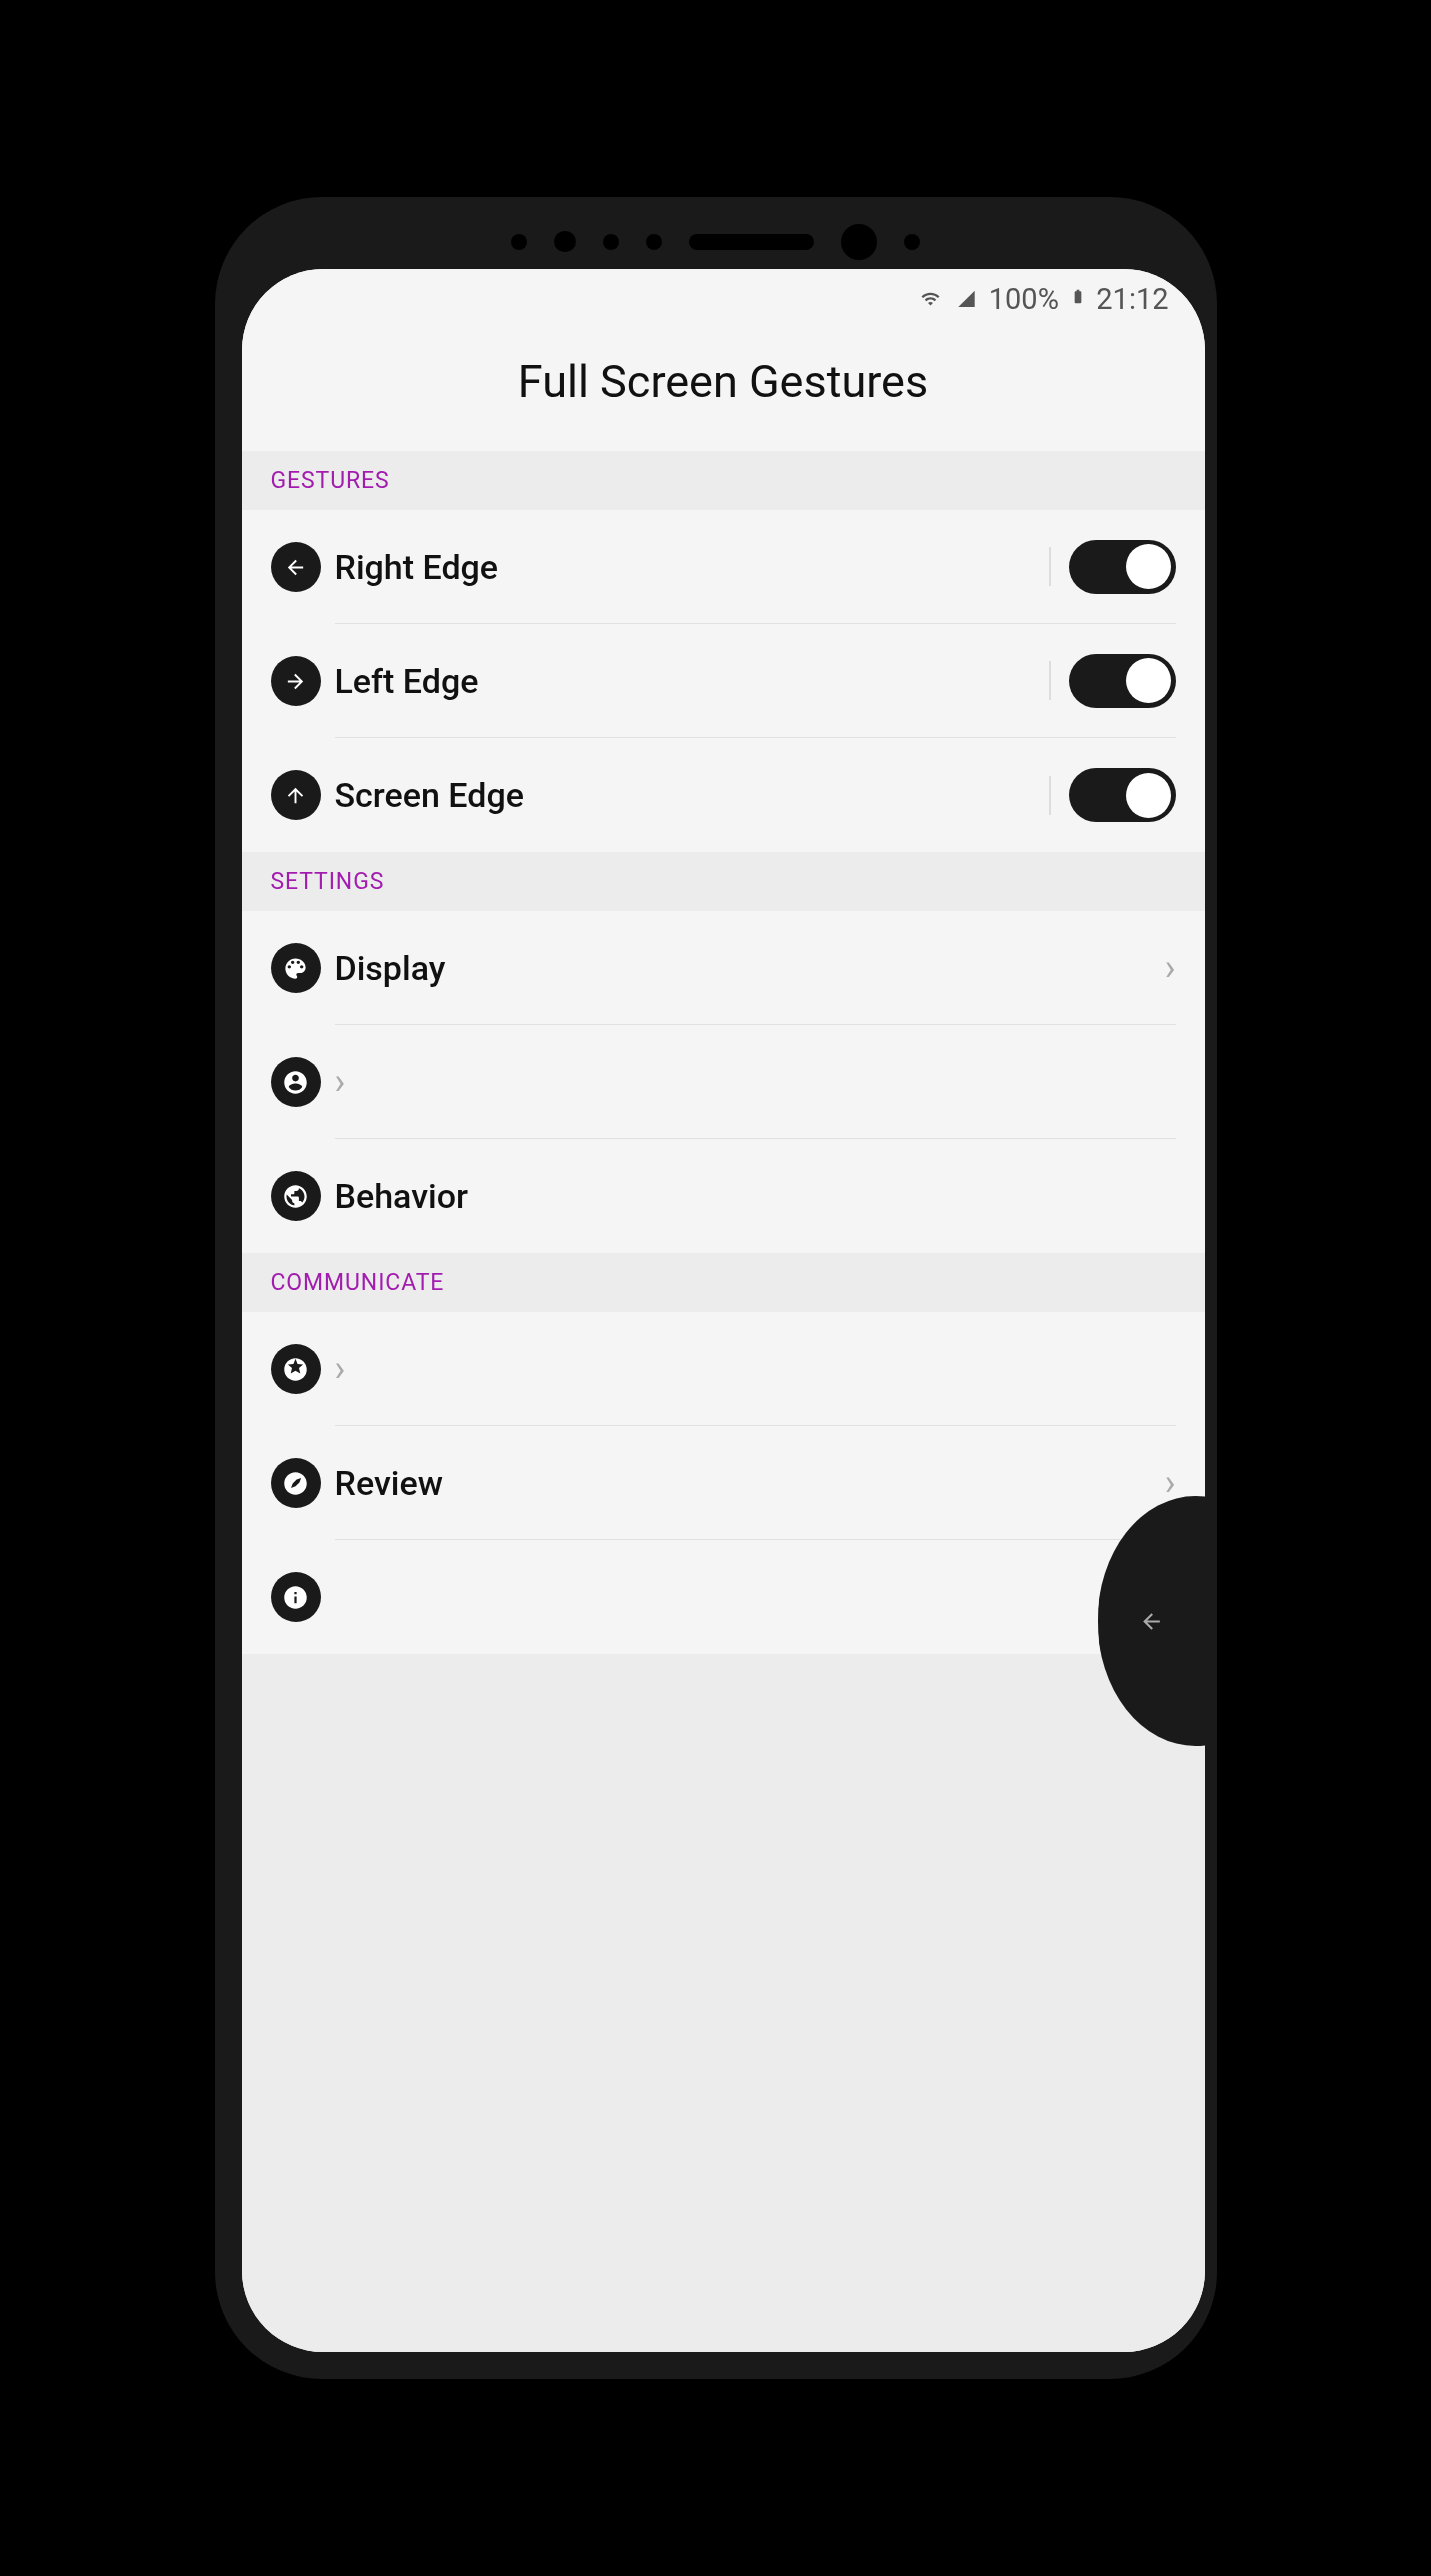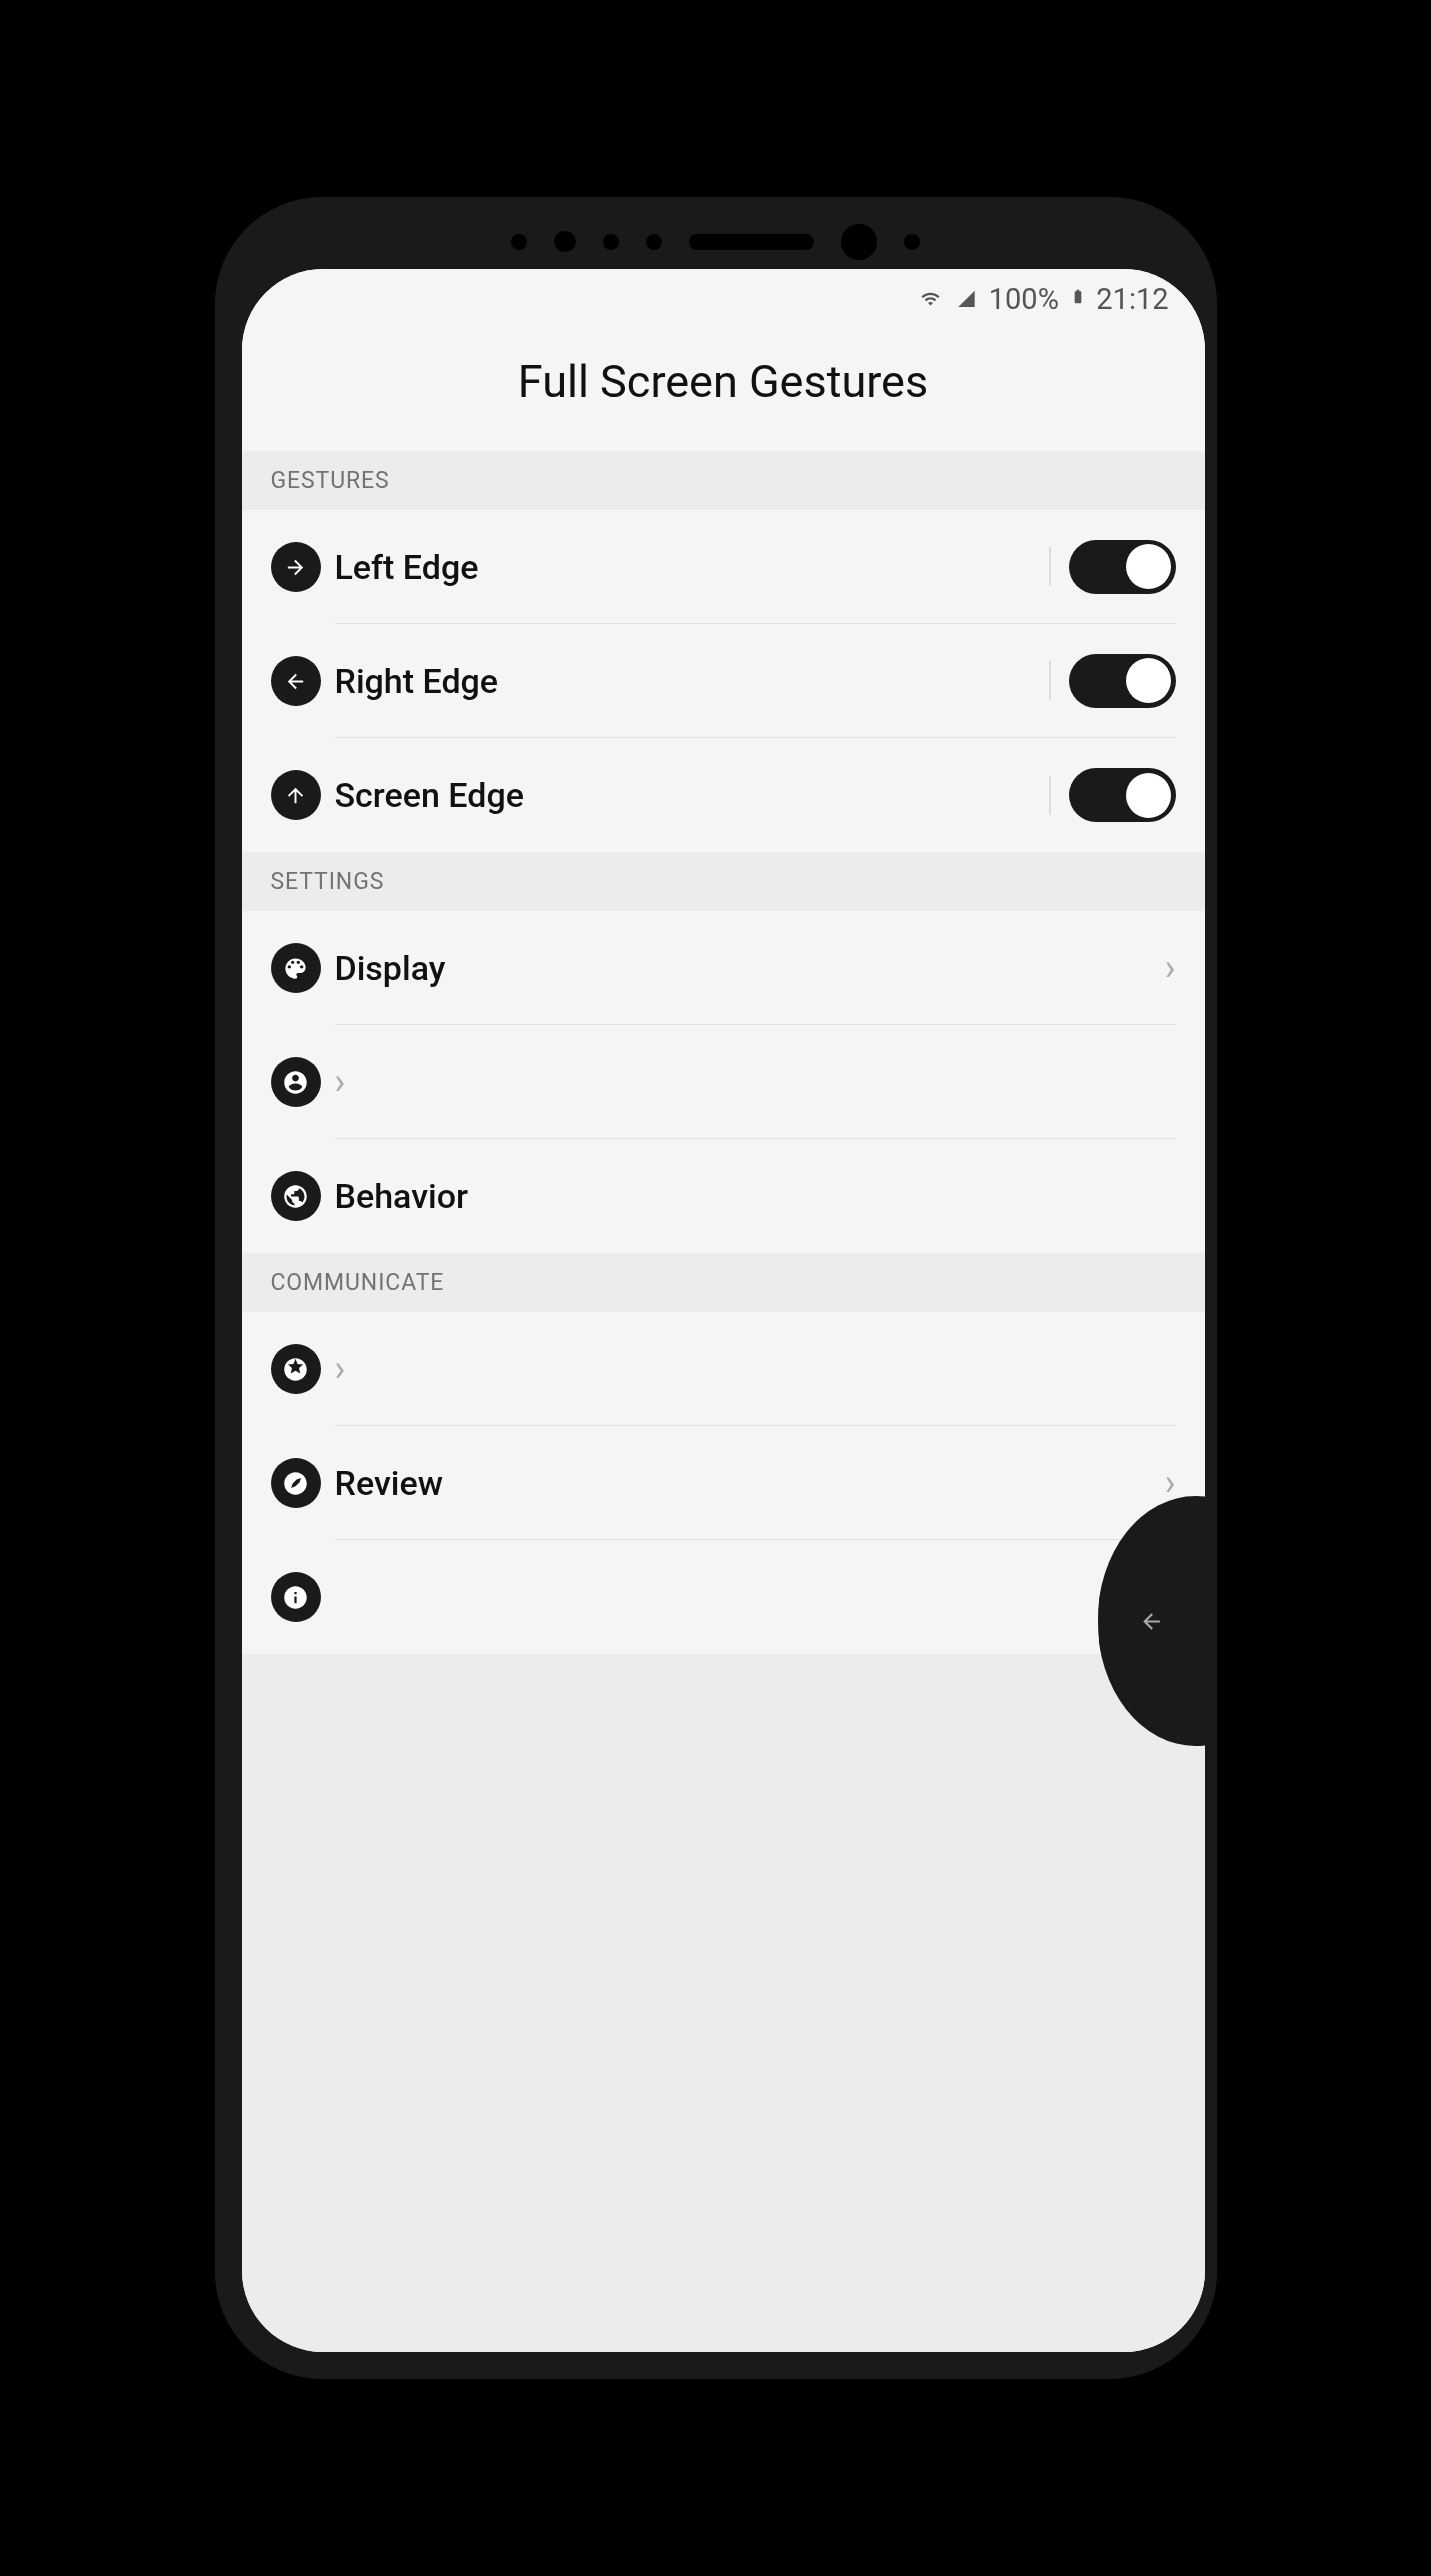--- a/index.html
+++ b/index.html
@@ -61,21 +61,21 @@
   }
   .header-title {
     font-size: 45px;
     font-weight: 400;
     color: #111;
   }
   .section-header {
     background: #ececec;
     padding: 16px 29px;
     font-size: 23px;
-    color: #737373;
+    color: #a21caf;
     letter-spacing: 0.9px;
   }
   .row {
     background: #f5f5f5;
     display: flex;
     align-items: center;
     padding: 0 29px;
     height: 114px;
     position: relative;
   }
@@ -194,40 +194,40 @@
       <div class="header-title">Full Screen Gestures</div>
     </div>
 
     <div class="content-area">
 
       <div class="section-header">GESTURES</div>
 
       <div class="row">
         <div class="row-icon">
           <svg width="23" height="23" viewBox="0 0 24 24">
-              <path d="M12 4l-1.41 1.41L16.17 11H4v2h12.17l-5.58 5.59L12 20l8-8z"></path>
-            </svg>
-        </div>
-        <div class="row-content">
-          <div class="row-label">Left Edge</div>
+              <path d="M20 11H7.83l5.59-5.59L12 4l-8 8 8 8 1.41-1.41L7.83 13H20z"></path>
+            </svg>
+        </div>
+        <div class="row-content">
+          <div class="row-label">Right Edge</div>
           <div class="toggle-wrap">
             <div class="vdiv"></div>
             <div class="toggle"></div>
           </div>
         </div>
       </div>
 
       <div class="row">
         <div class="row-icon">
           <svg width="23" height="23" viewBox="0 0 24 24">
-              <path d="M20 11H7.83l5.59-5.59L12 4l-8 8 8 8 1.41-1.41L7.83 13H20z"></path>
-            </svg>
-        </div>
-        <div class="row-content">
-          <div class="row-label">Right Edge</div>
+              <path d="M12 4l-1.41 1.41L16.17 11H4v2h12.17l-5.58 5.59L12 20l8-8z"></path>
+            </svg>
+        </div>
+        <div class="row-content">
+          <div class="row-label">Left Edge</div>
           <div class="toggle-wrap">
             <div class="vdiv"></div>
             <div class="toggle"></div>
           </div>
         </div>
       </div>
 
       <div class="row">
         <div class="row-icon">
           <svg width="23" height="23" viewBox="0 0 24 24">

